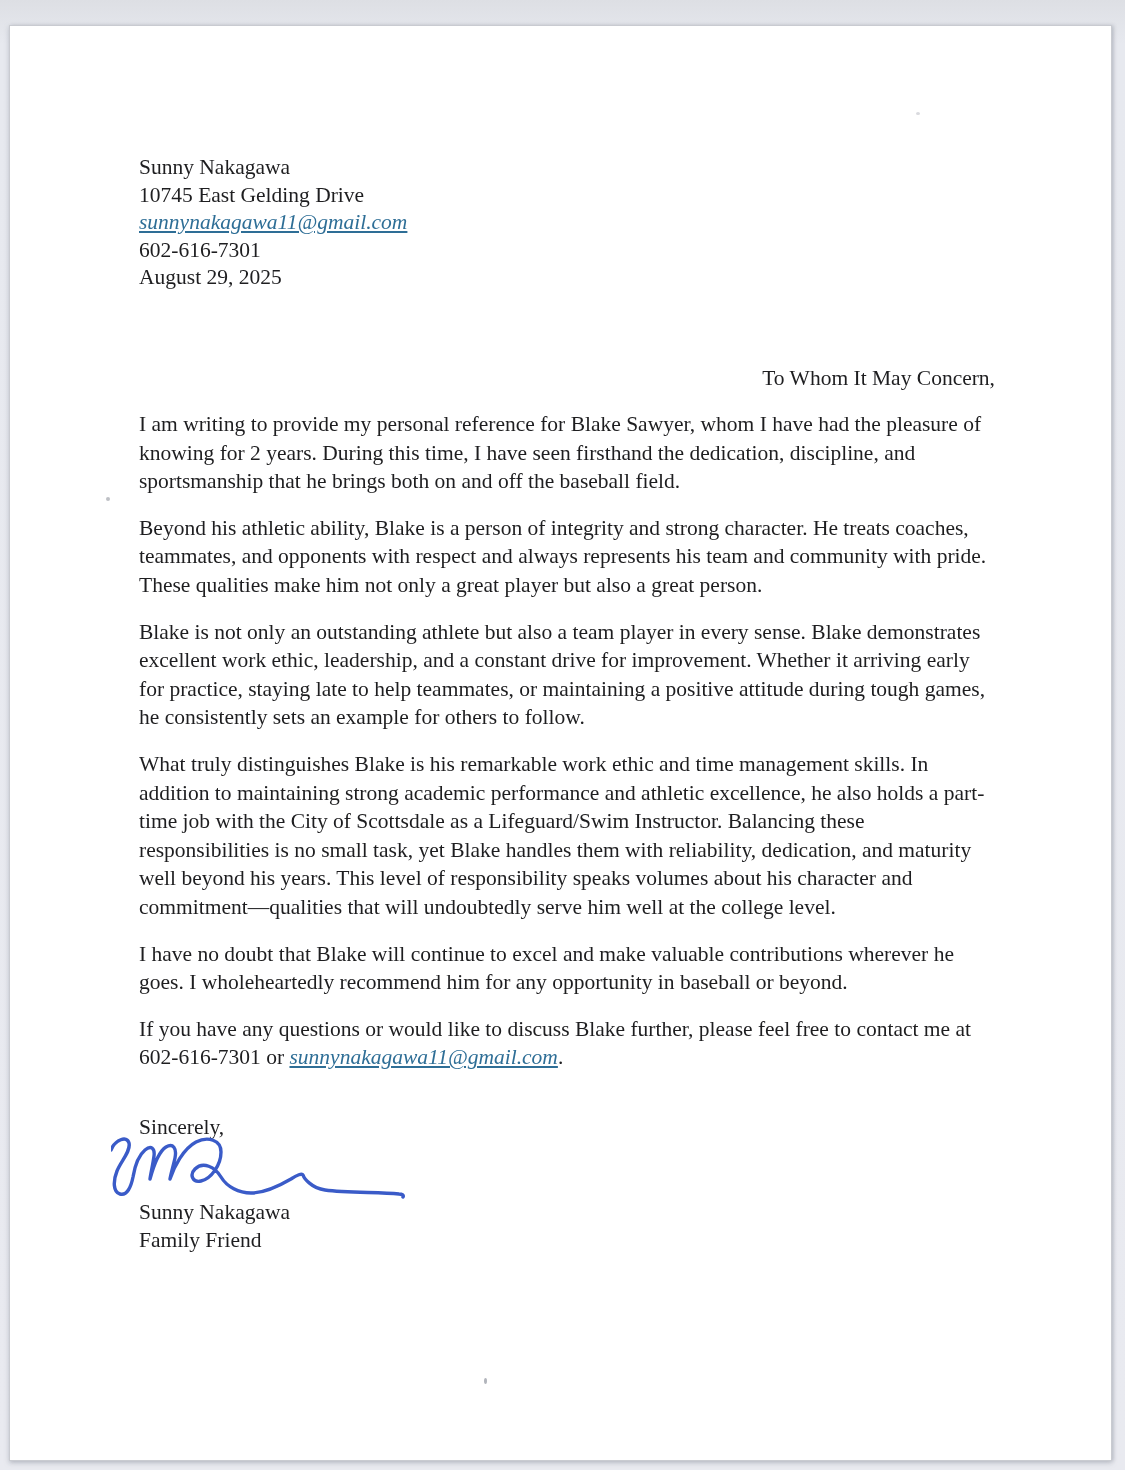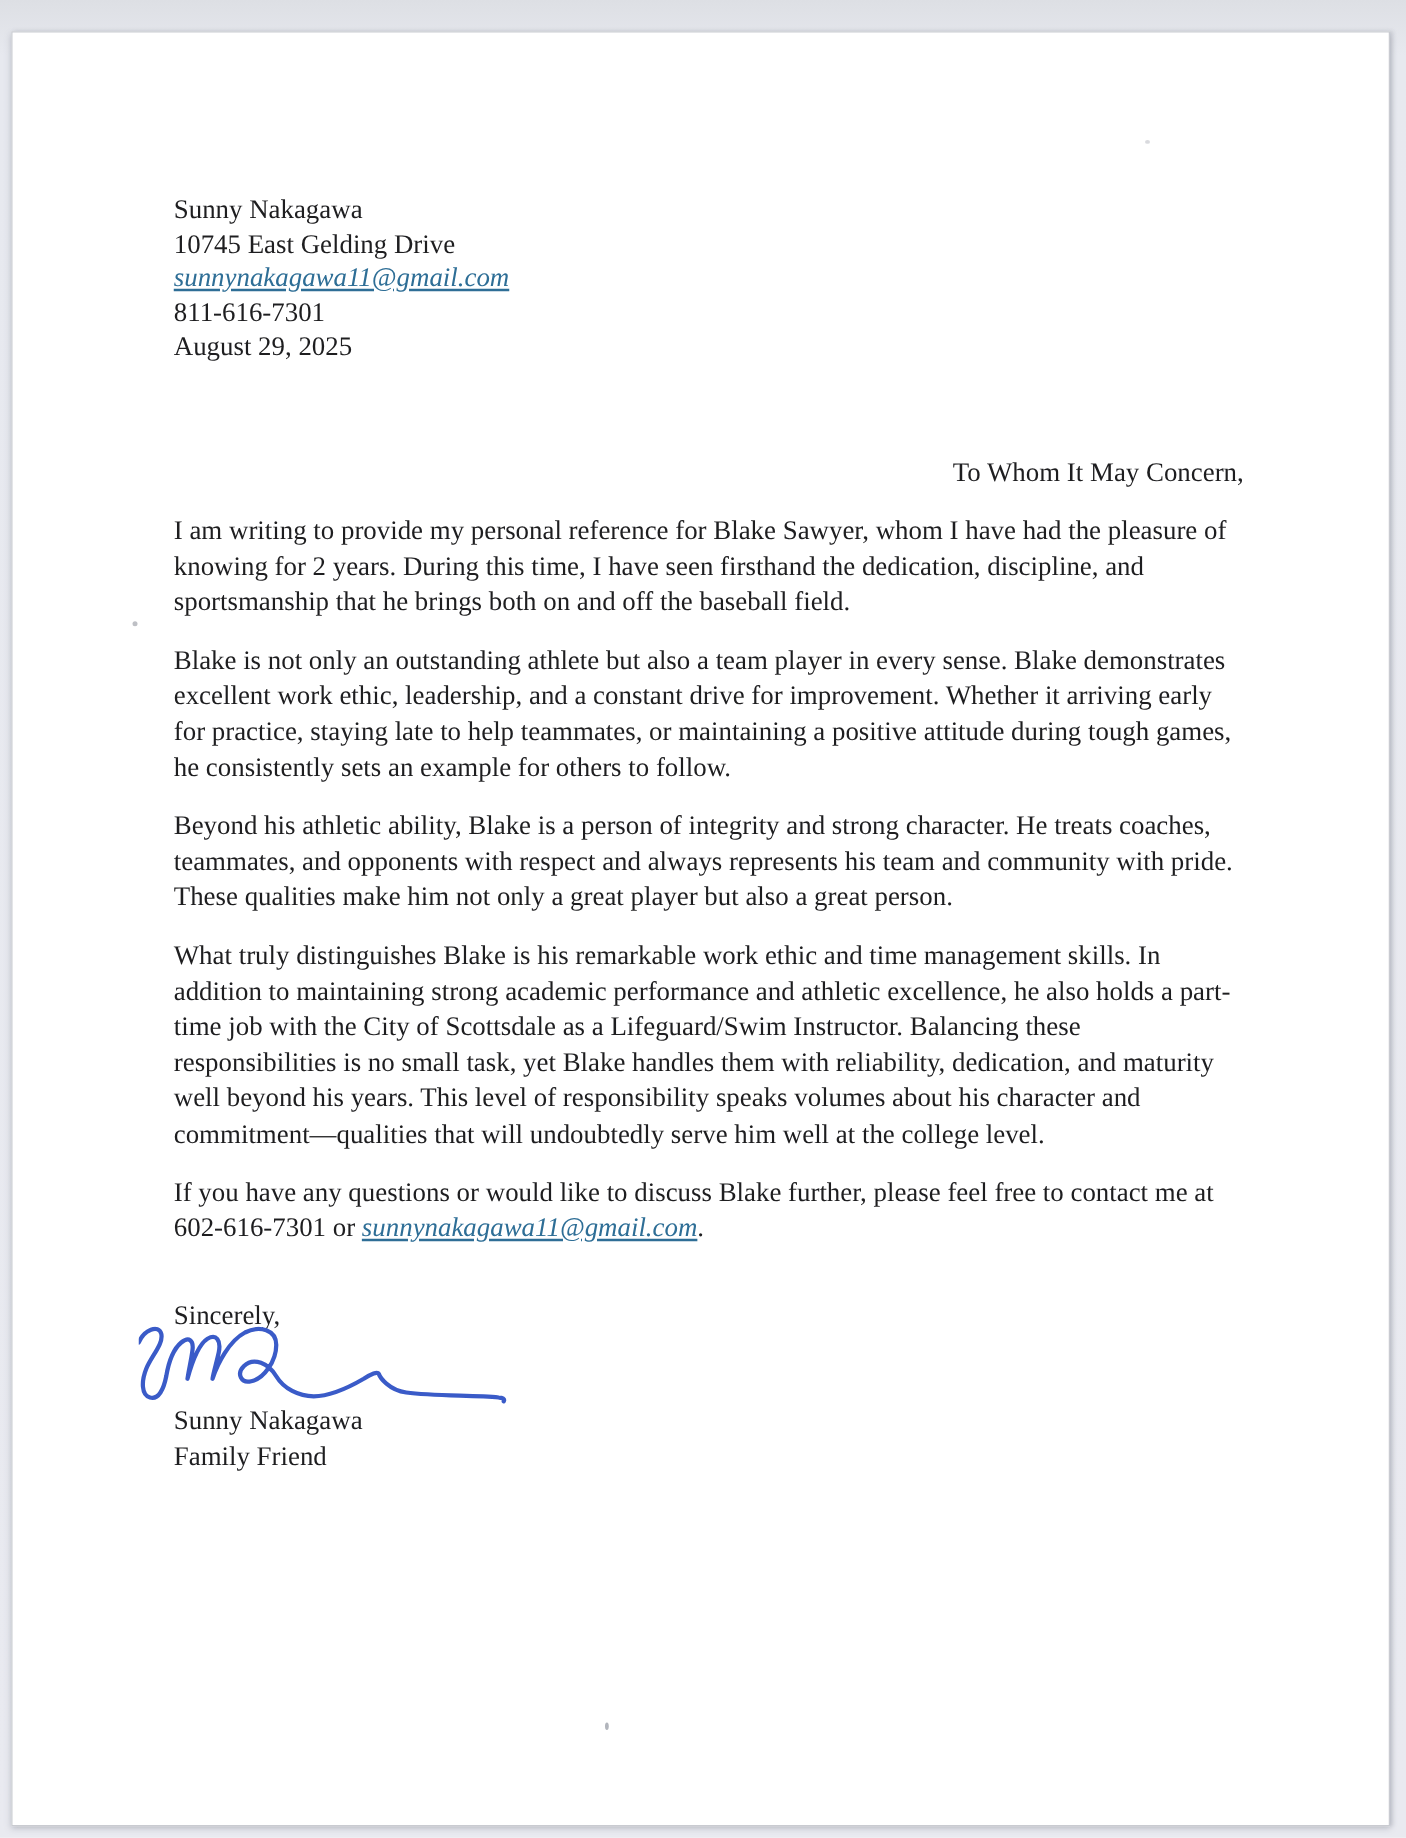--- a/index.html
+++ b/index.html
@@ -76,30 +76,31 @@
   <div class="speck speck-a"></div>
   <div class="speck speck-b"></div>
   <div class="speck speck-c"></div>
 
   <div class="content">
 
     <div class="header-block">
       <div class="hline">Sunny Nakagawa</div>
       <div class="hline">10745 East Gelding Drive</div>
       <div class="hline"><a class="email-link">sunnynakagawa11@gmail.com</a></div>
-      <div class="hline">811-616-7301</div>
+      <div class="hline">602-616-7301</div>
       <div class="hline">August 29, 2025</div>
     </div>
 
     <div class="salutation">To Whom It May Concern,</div>
 
     <p class="para">I am writing to provide my personal reference for Blake Sawyer, whom I have had the pleasure of knowing for 2 years. During this time, I have seen firsthand the dedication, discipline, and sportsmanship that he brings both on and off the baseball field.</p>
+    <p class="para">Beyond his athletic ability, Blake is a person of integrity and strong character. He treats coaches, teammates, and opponents with respect and always represents his team and community with pride. These qualities make him not only a great player but also a great person.</p>
     <p class="para">Blake is not only an outstanding athlete but also a team player in every sense. Blake demonstrates excellent work ethic, leadership, and a constant drive for improvement. Whether it arriving early for practice, staying late to help teammates, or maintaining a positive attitude during tough games, he consistently sets an example for others to follow.</p>
-    <p class="para">Beyond his athletic ability, Blake is a person of integrity and strong character. He treats coaches, teammates, and opponents with respect and always represents his team and community with pride. These qualities make him not only a great player but also a great person.</p>
     <p class="para">What truly distinguishes Blake is his remarkable work ethic and time management skills. In addition to maintaining strong academic performance and athletic excellence, he also holds a part-time job with the City of Scottsdale as a Lifeguard/Swim Instructor. Balancing these responsibilities is no small task, yet Blake handles them with reliability, dedication, and maturity well beyond his years. This level of responsibility speaks volumes about his character and commitment—qualities that will undoubtedly serve him well at the college level.</p>
+    <p class="para">I have no doubt that Blake will continue to excel and make valuable contributions wherever he goes. I wholeheartedly recommend him for any opportunity in baseball or beyond.</p>
 
     <p class="para"><span>If you have any questions or would like to discuss Blake further, please feel free to contact me at 602-616-7301 or </span><a class="email-link">sunnynakagawa11@gmail.com</a><span>.</span></p>
 
     <div class="closing">
       <div class="valediction">Sincerely,</div>
 
       <svg class="signature-svg" width="310" height="68" viewBox="0 0 310 68">
         <path fill="none" stroke="var(--ink, #3a5bc8)" stroke-width="3.4" stroke-linecap="round" stroke-linejoin="round" d="M 0,13
                  C 4,3 16,-2 18,6
                  C 20,14 10,24 6,34

